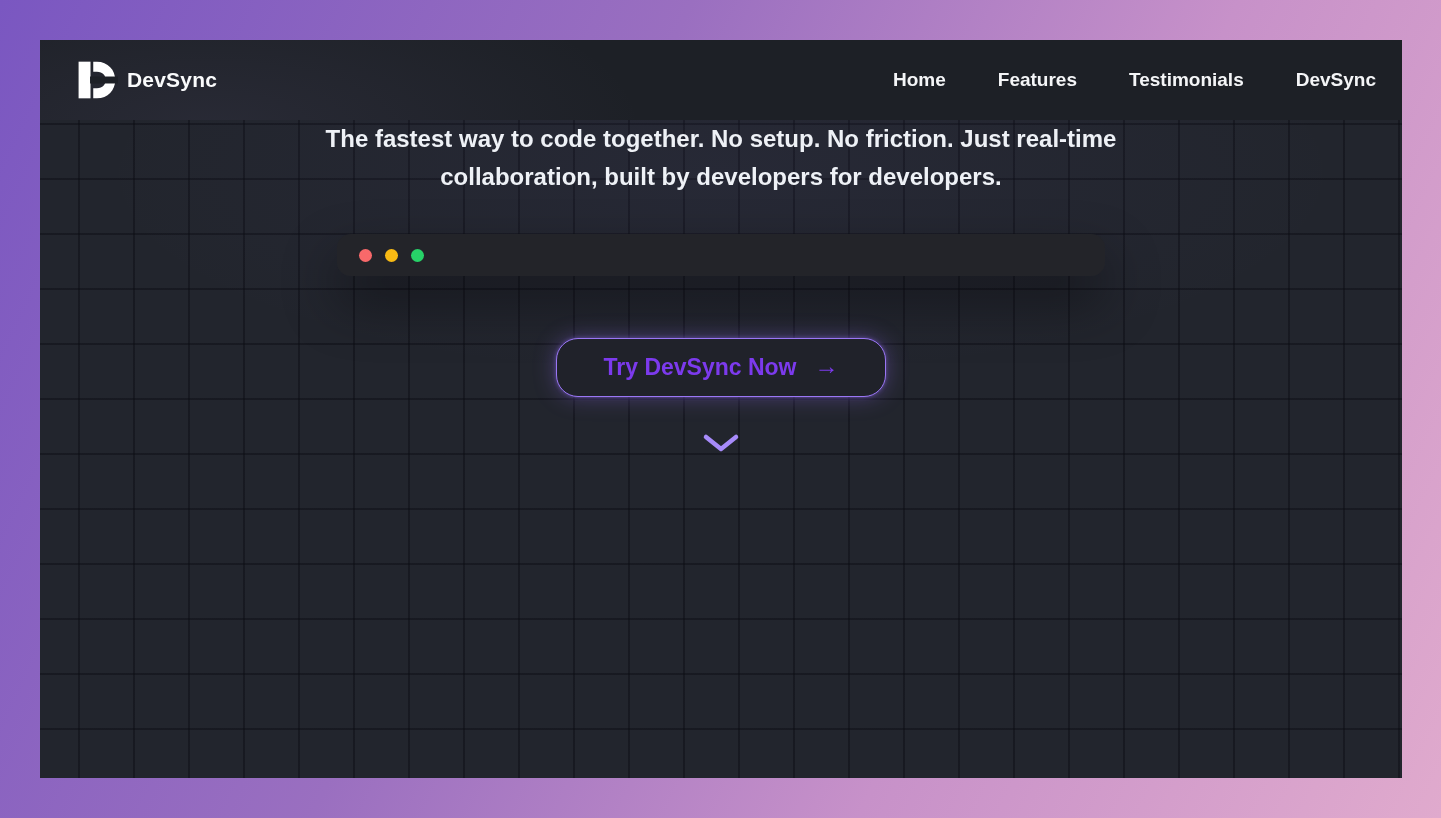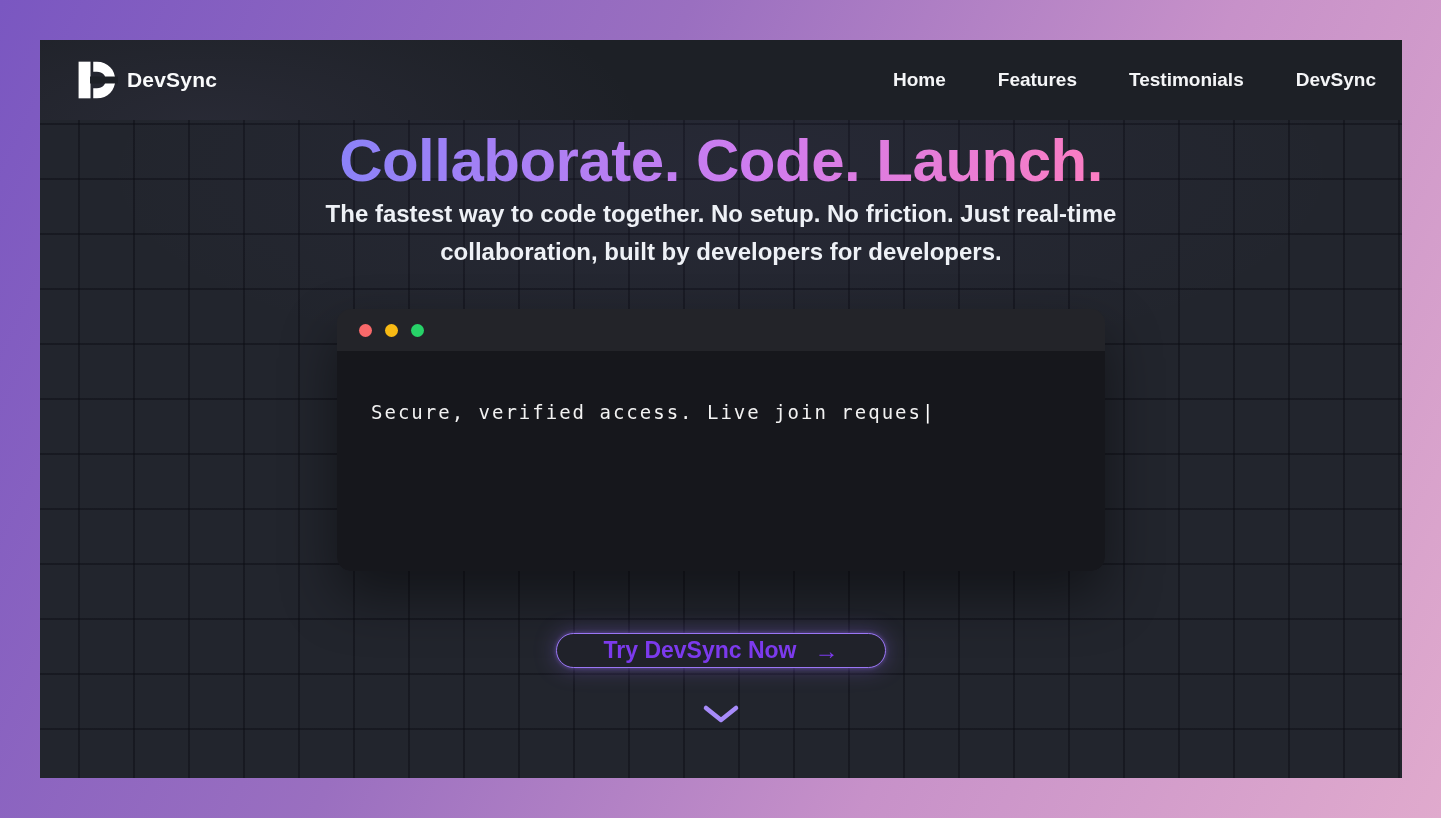--- a/index.html
+++ b/index.html
@@ -76,22 +76,22 @@
   .terminal-body{
     height:220px;background:var(--terminal-bg);
     padding:50px 34px;
     font-family:"DejaVu Sans Mono",monospace;
     font-size:19px;letter-spacing:2px;color:#f2f2f2;white-space:pre;
   }
   .terminal-cursor{color:#ffffff;letter-spacing:0;}
   
   .cta{
     margin-top:62px;
-    display:flex;align-items:center;gap:18px;
-    padding:3px 46px;
+    display:flex;gap:18px;
+    padding:15px 46px;
     background:#20222a;
     border:1.5px solid var(--accent-border);
     border-radius:22px;
     color:var(--accent-purple);
     font-family:"Liberation Sans",sans-serif;
     font-size:23px;font-weight:800;
     cursor:pointer;
     box-shadow:0 0 22px rgba(150,110,250,0.35),0 0 4px rgba(150,110,250,0.45);
   }
   .cta .arrow{font-size:24px;font-weight:700;line-height:1;}
@@ -120,30 +120,28 @@
       </div>
       <nav class="nav">
         <a>Home</a>
         <a>Features</a>
         <a>Testimonials</a>
         <a>DevSync</a>
       </nav>
     </header>
 
     <main class="hero">
-      <h1 class="hero-title">Collaborate. Code. Launch.</h1>
       <p class="hero-subtitle">The fastest way to code together. No setup. No friction. Just real-time collaboration, built by developers for developers.</p>
 
       <div class="terminal">
         <div class="terminal-bar">
           <span class="dot red"></span>
           <span class="dot yellow"></span>
           <span class="dot green"></span>
         </div>
-        <div class="terminal-body"><span>Secure, verified access. Live join reques</span><span class="terminal-cursor">|</span></div>
       </div>
 
       <button class="cta">
         <span>Try DevSync Now</span>
         <span class="arrow">→</span>
       </button>
 
       <div class="scroll-down">
         <svg width="38" height="20" viewBox="0 0 38 20" aria-hidden="true">
           <polyline points="4,4 19,16 34,4" fill="none" stroke="var(--chevron)" stroke-width="4.5" stroke-linecap="round" stroke-linejoin="round"></polyline>

